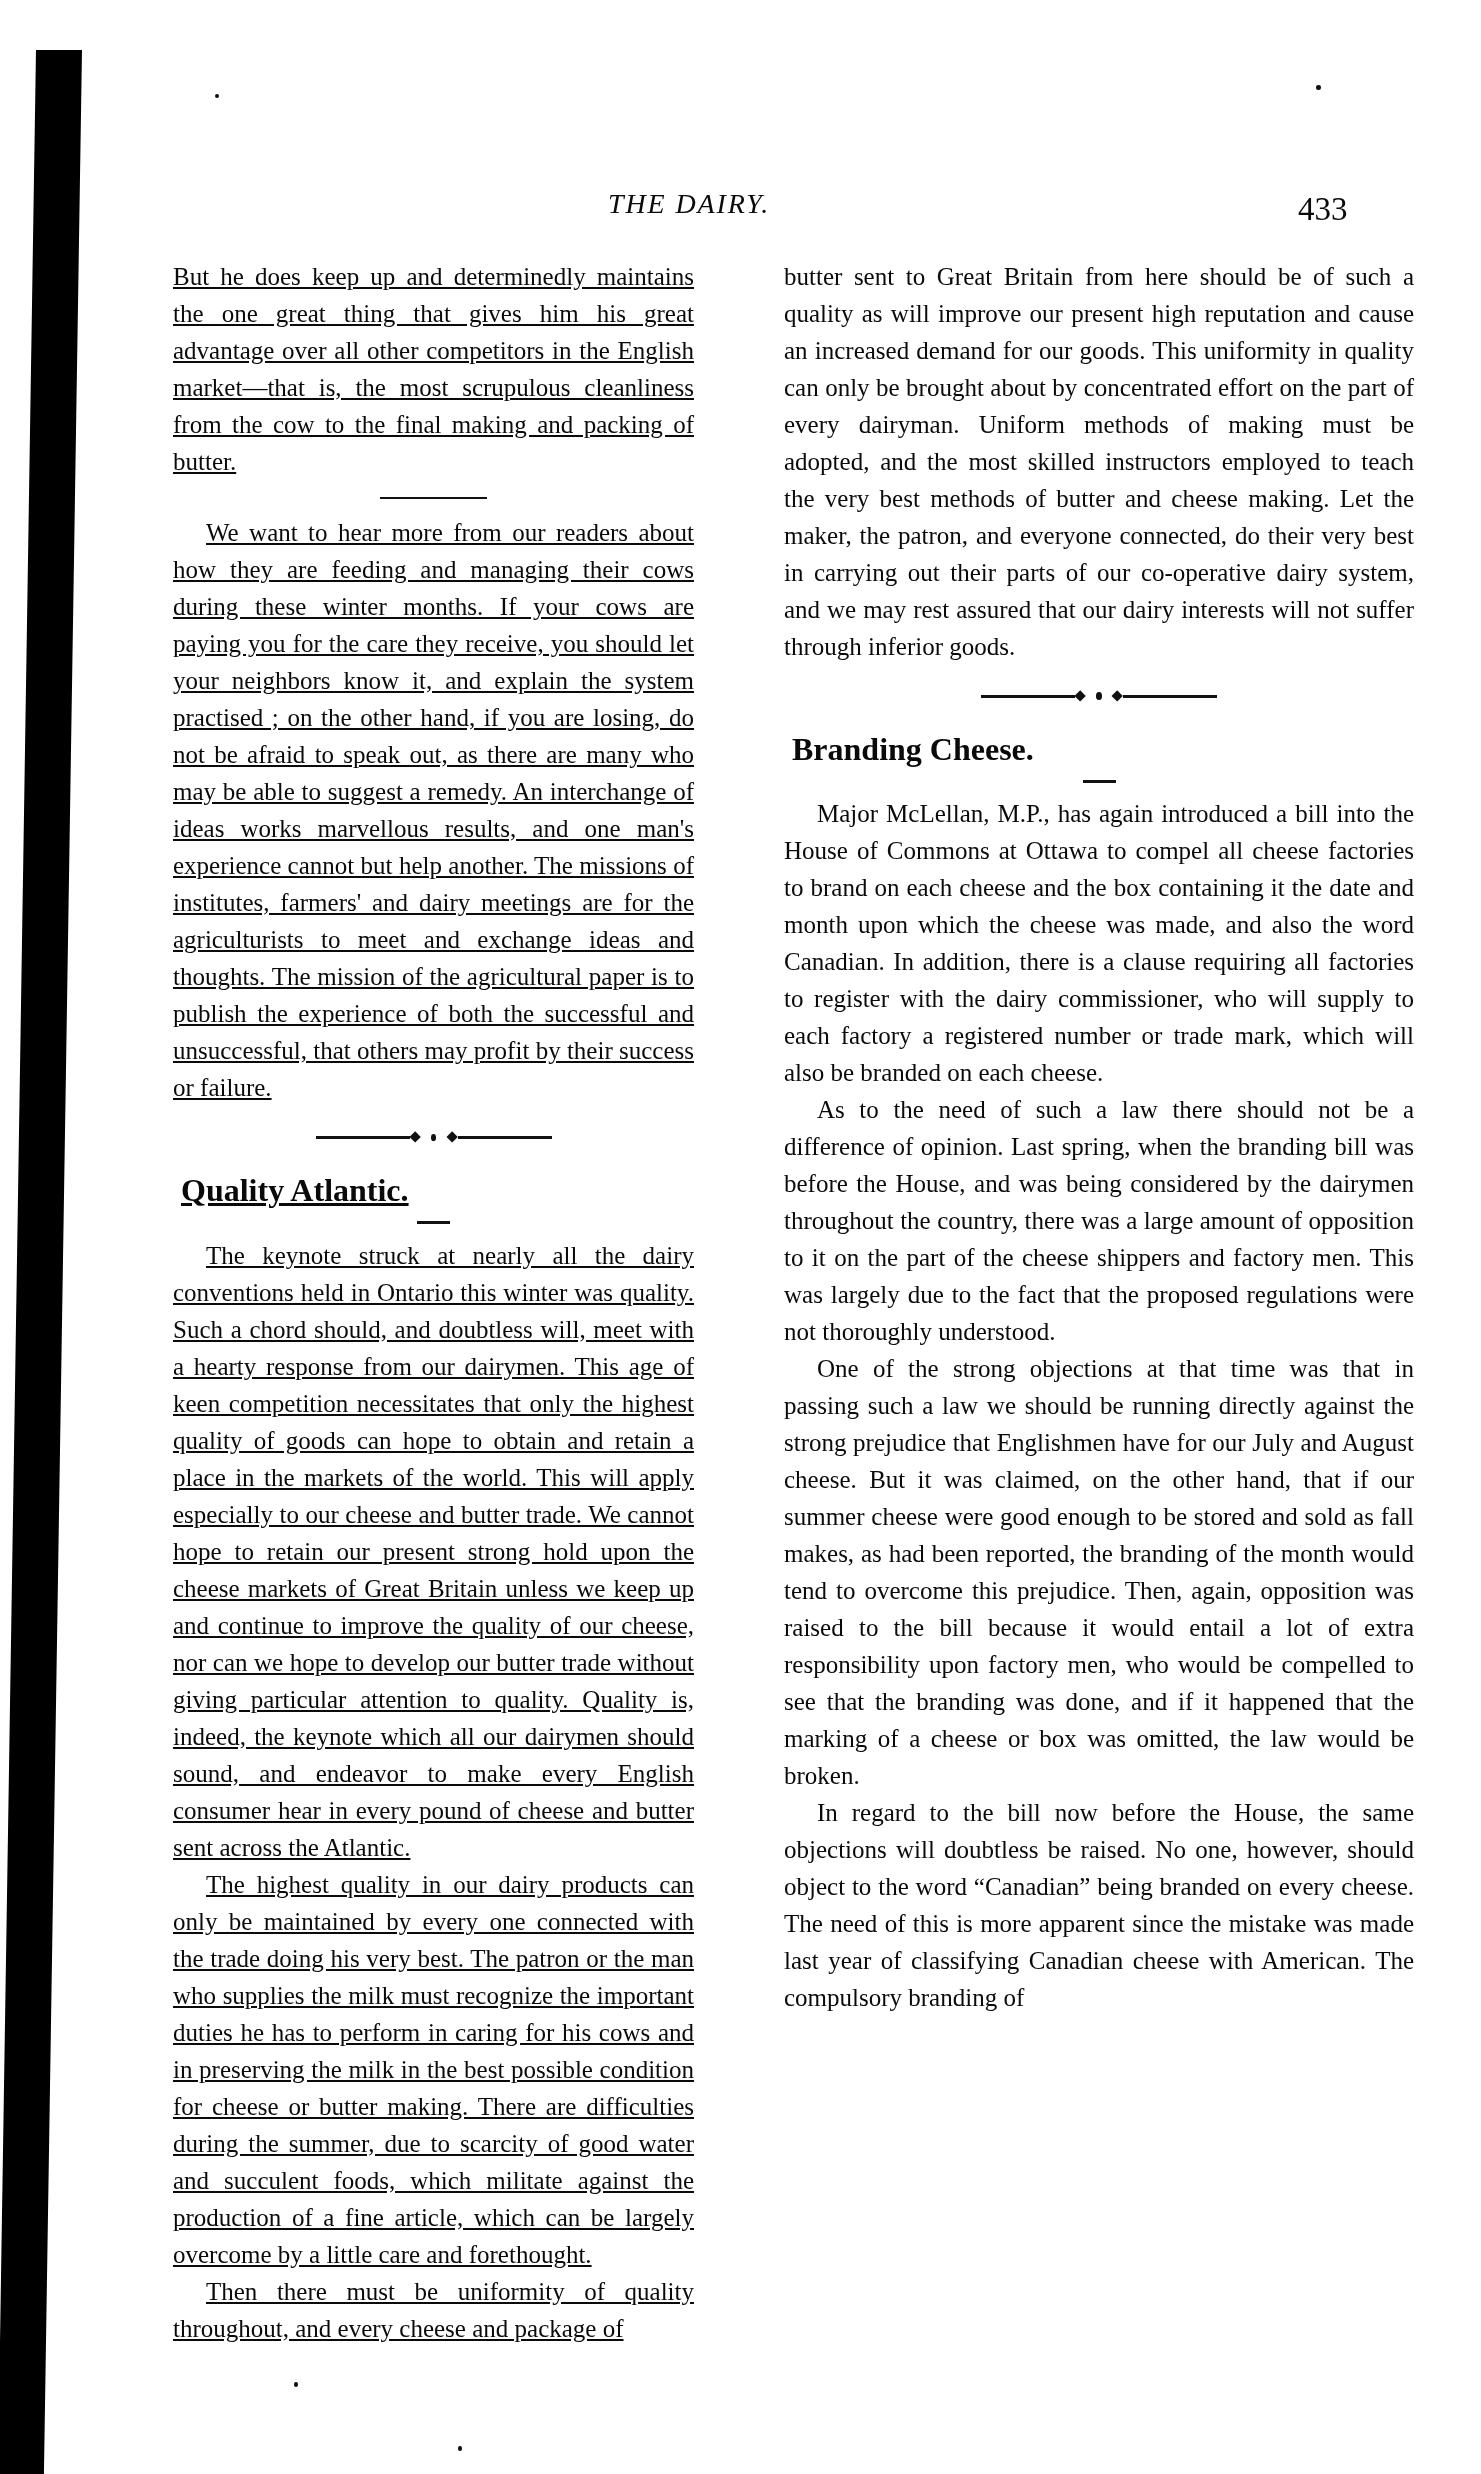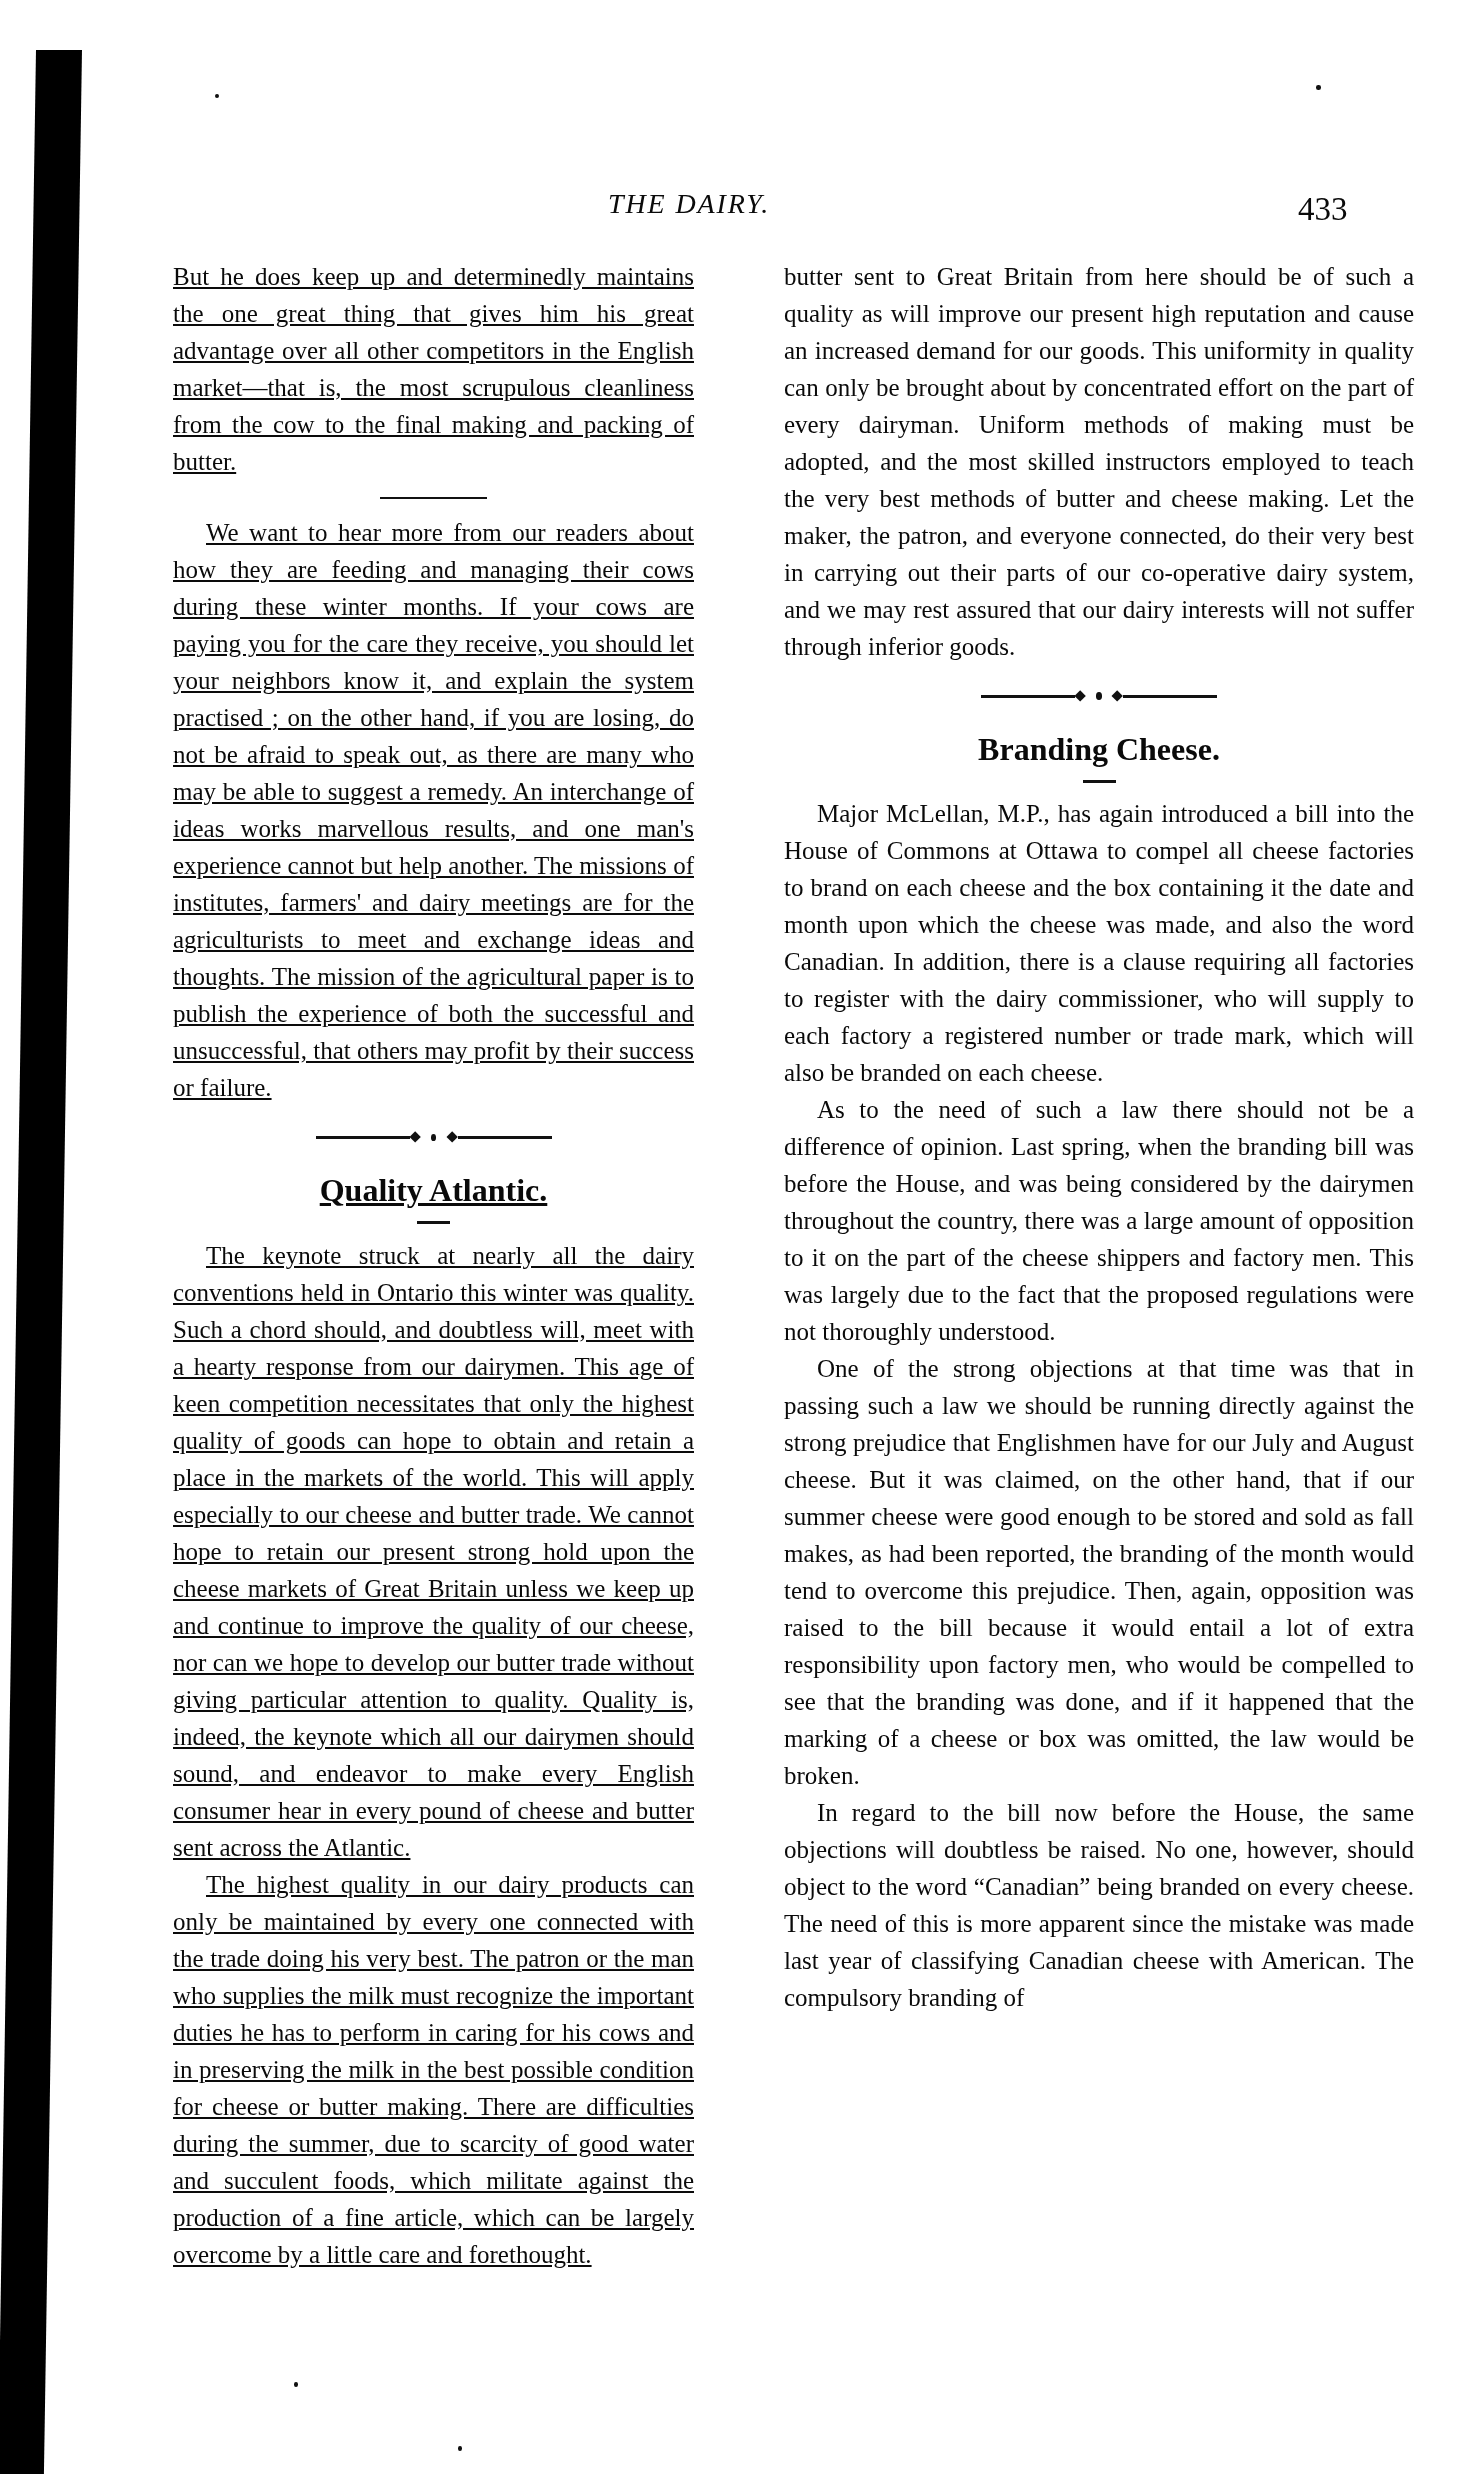--- a/index.html
+++ b/index.html
@@ -36,21 +36,21 @@
     position: absolute; top: 1.3px; width: 8.3px; height: 8.3px; background: #111;
     transform: rotate(45deg);
   }
   .ornament .d1 { left: 95px; }
   .ornament .d2 { left: 132px; }
   .ornament .dot {
     position: absolute; top: 1.9px; left: 115px; width: 5.7px; height: 7.6px;
     background: #111; border-radius: 50%;
   }
   .heading {
-    text-align: center; font-weight: bold; font-size: 32px; line-height: 38px;
+    text-align: left; font-weight: bold; font-size: 32px; line-height: 38px;
     margin: 8px;
   }
   .dash { width: 33px; height: 3.2px; background: #111; margin: 11.5px auto 12.7px; }
 </style>
 </head>
 <body>
 
 <div class="scan-edge"></div>
 <div class="speck" style="left:215px;top:94px;width:3.8px;height:3.8px;"></div>
 <div class="speck" style="left:1316px;top:85px;width:4.5px;height:4.5px;"></div>
@@ -70,20 +70,21 @@
       <span class="dia d1"></span>
       <span class="dot"></span>
       <span class="dia d2"></span>
       <span class="line l2"></span>
   </div>
 
   <h2 class="heading">Quality Atlantic.</h2>
   <div class="dash"></div>
   <p class="indent">The keynote struck at nearly all the dairy conventions held in Ontario this winter was quality. Such a chord should, and doubtless will, meet with a hearty response from our dairymen. This age of keen competition necessitates that only the highest quality of goods can hope to obtain and retain a place in the markets of the world. This will apply especially to our cheese and butter trade. We cannot hope to retain our present strong hold upon the cheese markets of Great Britain unless we keep up and continue to improve the quality of our cheese, nor can we hope to develop our butter trade without giving particular attention to quality. Quality is, indeed, the keynote which all our dairymen should sound, and endeavor to make every English consumer hear in every pound of cheese and butter sent across the Atlantic.</p>
   <p class="indent">The highest quality in our dairy products can only be maintained by every one connected with the trade doing his very best. The patron or the man who supplies the milk must recognize the important duties he has to perform in caring for his cows and in preserving the milk in the best possible condition for cheese or butter making. There are difficulties during the summer, due to scarcity of good water and succulent foods, which militate against the production of a fine article, which can be largely overcome by a little care and forethought.</p>
+  <p class="indent">Then there must be uniformity of quality throughout, and every cheese and package of</p>
 </div>
 
 <div class="col col-right">
   <p>butter sent to Great Britain from here should be of such a quality as will improve our present high reputation and cause an increased demand for our goods. This uniformity in quality can only be brought about by concentrated effort on the part of every dairyman. Uniform methods of making must be adopted, and the most skilled instructors employed to teach the very best methods of butter and cheese making. Let the maker, the patron, and everyone connected, do their very best in carrying out their parts of our co-operative dairy system, and we may rest assured that our dairy interests will not suffer through inferior goods.</p>
 
   <div class="ornament">
     <span class="line l1"></span>
       <span class="dia d1"></span>
       <span class="dot"></span>
       <span class="dia d2"></span>

